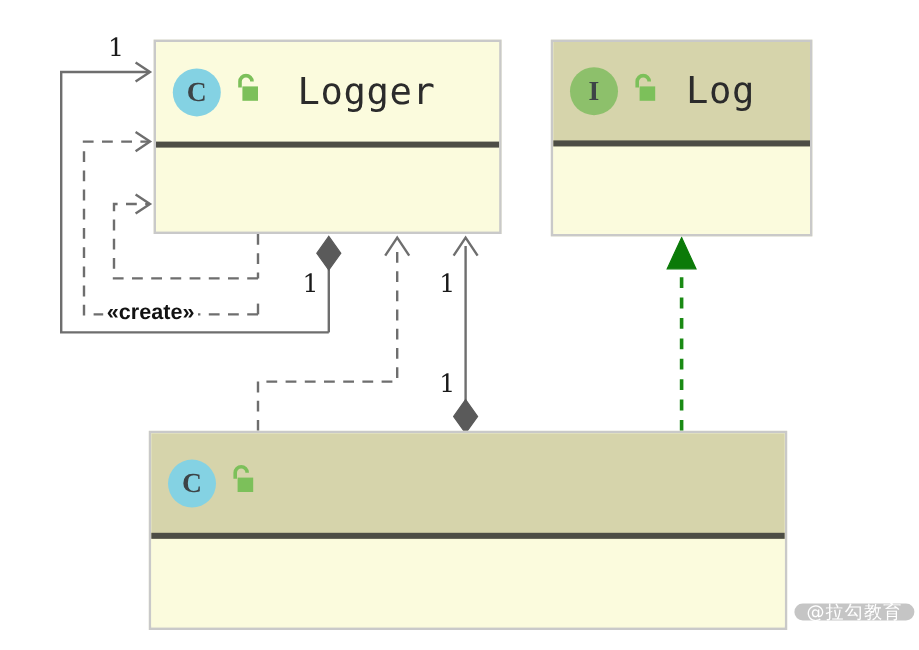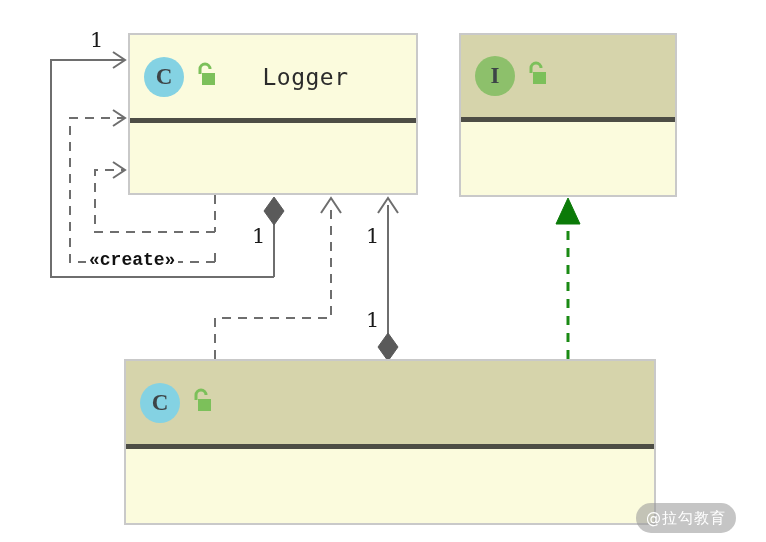--- a/index.html
+++ b/index.html
@@ -58,38 +58,38 @@
     color: #3d4447;
     flex: 0 0 auto;
   }
   .badge-class { background: #84d2e3; }
   .badge-iface { background: #8dc06b; }
   .lock-icon { flex: 0 0 auto; margin-left: 9px; }
   .uml-title {
     flex: 1 1 auto;
     text-align: center;
     font-family: "DejaVu Sans Mono", monospace;
-    font-size: 23px;
+    font-size: 31px;
     color: #2b2b2b;
     letter-spacing: 0.5px;
     white-space: nowrap;
     padding-right: 22px;
   }
   
   .edge-label {
     position: absolute;
     font-family: "DejaVu Serif", serif;
     font-size: 21px;
     color: #1a1a1a;
     line-height: 1;
     white-space: nowrap;
   }
   .stereotype-label {
     position: absolute;
-    font-family: Liberation Mono, monospace;
+    font-family: Liberation Sans, sans-serif;
     font-size: 18px;
     font-weight: 600;
     color: #121212;
     background: #ffffff;
     padding: 0 3px;
     line-height: 1;
     white-space: nowrap;
   }
   
   .watermark {
@@ -191,34 +191,35 @@
 
   <div class="uml-box" style="left:459px; top:33px; width:218px; height:164px;">
     <div class="uml-header hdr-khaki" style="height:87px; padding-left:14px;">
       <div class="stereo-badge badge-iface">I</div>
       <span class="lock-icon">
         <svg width="24" height="26" viewBox="0 0 24 26">
           <path d="M7,12 L7,7 a5,5 0 0 1 10,0" fill="none" stroke="#7cc05a" stroke-width="3"></path>
           <rect x="9" y="11" width="13" height="12" fill="#7cc05a"></rect>
         </svg>
       </span>
+      <span class="uml-title">Log</span>
     </div>
     <div class="uml-body" style="height:70px;"></div>
   </div>
 
   <div class="uml-box" style="left:124px; top:359px; width:532px; height:166px;">
     <div class="uml-header hdr-khaki" style="height:88px; padding-left:14px;">
       <div class="stereo-badge badge-class">C</div>
       <span class="lock-icon">
         <svg width="24" height="26" viewBox="0 0 24 26">
           <path d="M7,12 L7,7 a5,5 0 0 1 10,0" fill="none" stroke="#7cc05a" stroke-width="3"></path>
           <rect x="9" y="11" width="13" height="12" fill="#7cc05a"></rect>
         </svg>
       </span>
     </div>
     <div class="uml-body" style="height:73px;"></div>
   </div>
 
-  <div class="watermark" style="left:636px; top:503px; width:100px; height:30px;">
+  <div class="watermark" style="left:662px; top:503px; width:100px; height:14px;">
     <span>@拉勾教育</span>
   </div>
 
 </div>
 
 </body></html>

